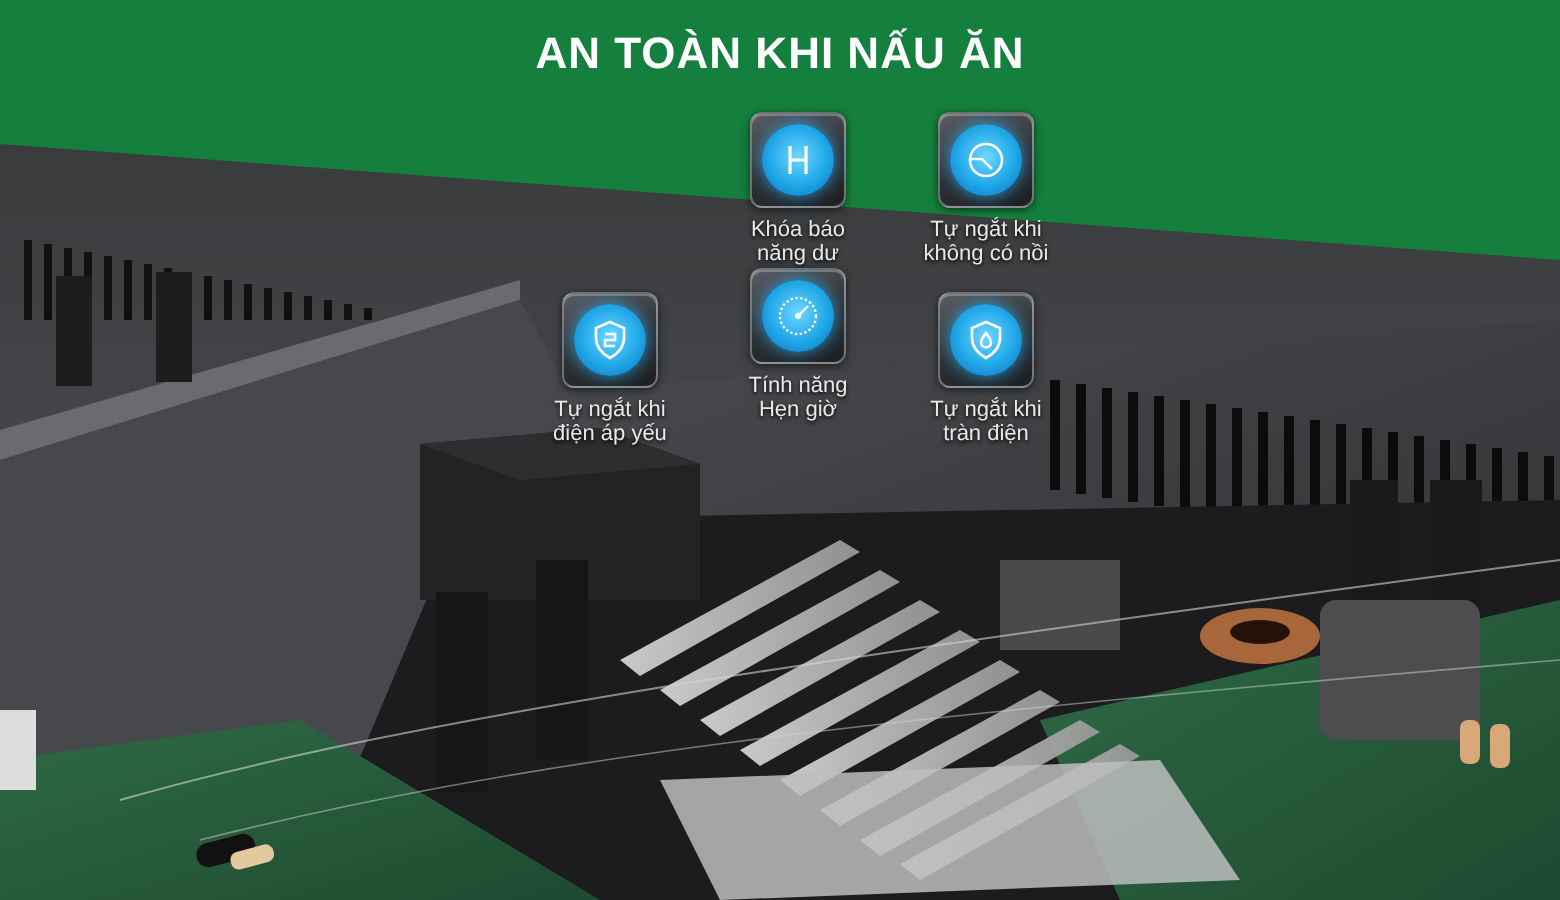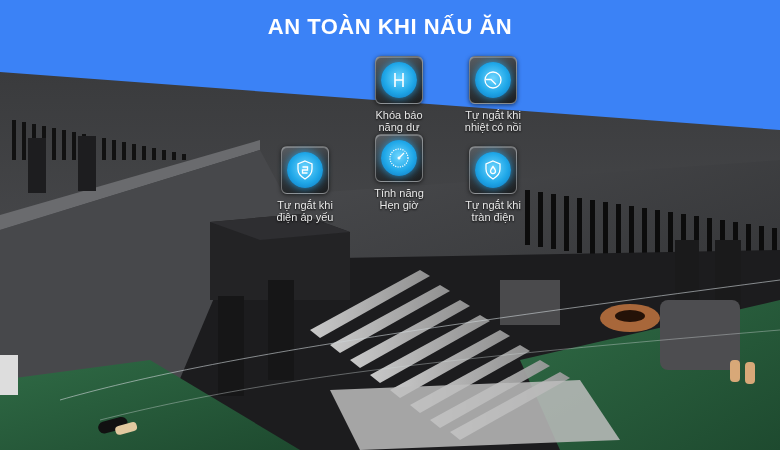--- a/index.html
+++ b/index.html
@@ -1,17 +1,17 @@
 <!DOCTYPE html>
 <html><head>
 <meta charset="utf-8">
 <style>
   html,body{margin:0;padding:0;}
   body{width:780px;height:450px;overflow:hidden;background:#000;font-family:"Liberation Sans",sans-serif;}
-  .scene{position:relative;width:780px;height:450px;overflow:hidden;background:#3b82f6;}
+  .scene{position:relative;width:780px;height:450px;overflow:hidden;background:#15803d;}
   .bg{position:absolute;left:0;top:0;width:780px;height:450px;}
   .title{position:absolute;left:0;top:14px;width:780px;text-align:center;color:#fff;font-weight:bold;font-size:22px;letter-spacing:0.5px;}
   .feature{position:absolute;width:100px;text-align:center;}
   .tile{width:46px;height:46px;margin:0 auto;border-radius:6px;background:linear-gradient(160deg,#5a5e63 0%,#2e3134 55%,#1d1f21 100%);border:1px solid rgba(255,255,255,0.35);box-shadow:0 1px 4px rgba(0,0,0,0.6), inset 0 1px 0 rgba(255,255,255,0.25);display:flex;align-items:center;justify-content:center;}
   .orb{width:36px;height:36px;border-radius:50%;background:radial-gradient(circle at 50% 45%,#6fd6ff 0%,#1fa7e8 55%,#0b6fb8 100%);box-shadow:0 0 8px rgba(40,180,255,0.8);display:flex;align-items:center;justify-content:center;}
   .orb svg{width:24px;height:24px;}
   .label{margin-top:5px;color:#e8e8e8;font-size:11px;line-height:12px;text-shadow:0 1px 2px #000;}
 </style>
 </head>
 <body>
@@ -152,21 +152,21 @@
     <div class="tile">
       <div class="orb">
         <svg viewBox="0 0 24 24" fill="none" stroke="#fff" stroke-width="1.3">
           <circle cx="12" cy="12" r="8"></circle>
           <path d="M4.5 11.5L10 11.5L15 16.5"></path>
         </svg>
       </div>
     </div>
     <div class="label">
       <div>Tự ngắt khi</div>
-      <div>nhiệt có nồi</div>
+      <div>không có nồi</div>
     </div>
   </div>
 
   <div class="feature" style="left:255px;top:146px;">
     <div class="tile">
       <div class="orb">
         <svg viewBox="0 0 24 24" fill="none" stroke="#fff" stroke-width="1.3">
           <path d="M12 3l7 3v5c0 5-3.5 8-7 10-3.5-2-7-5-7-10V6z"></path>
           <path d="M9.5 9h5v3h-5v3h5"></path>
         </svg>

